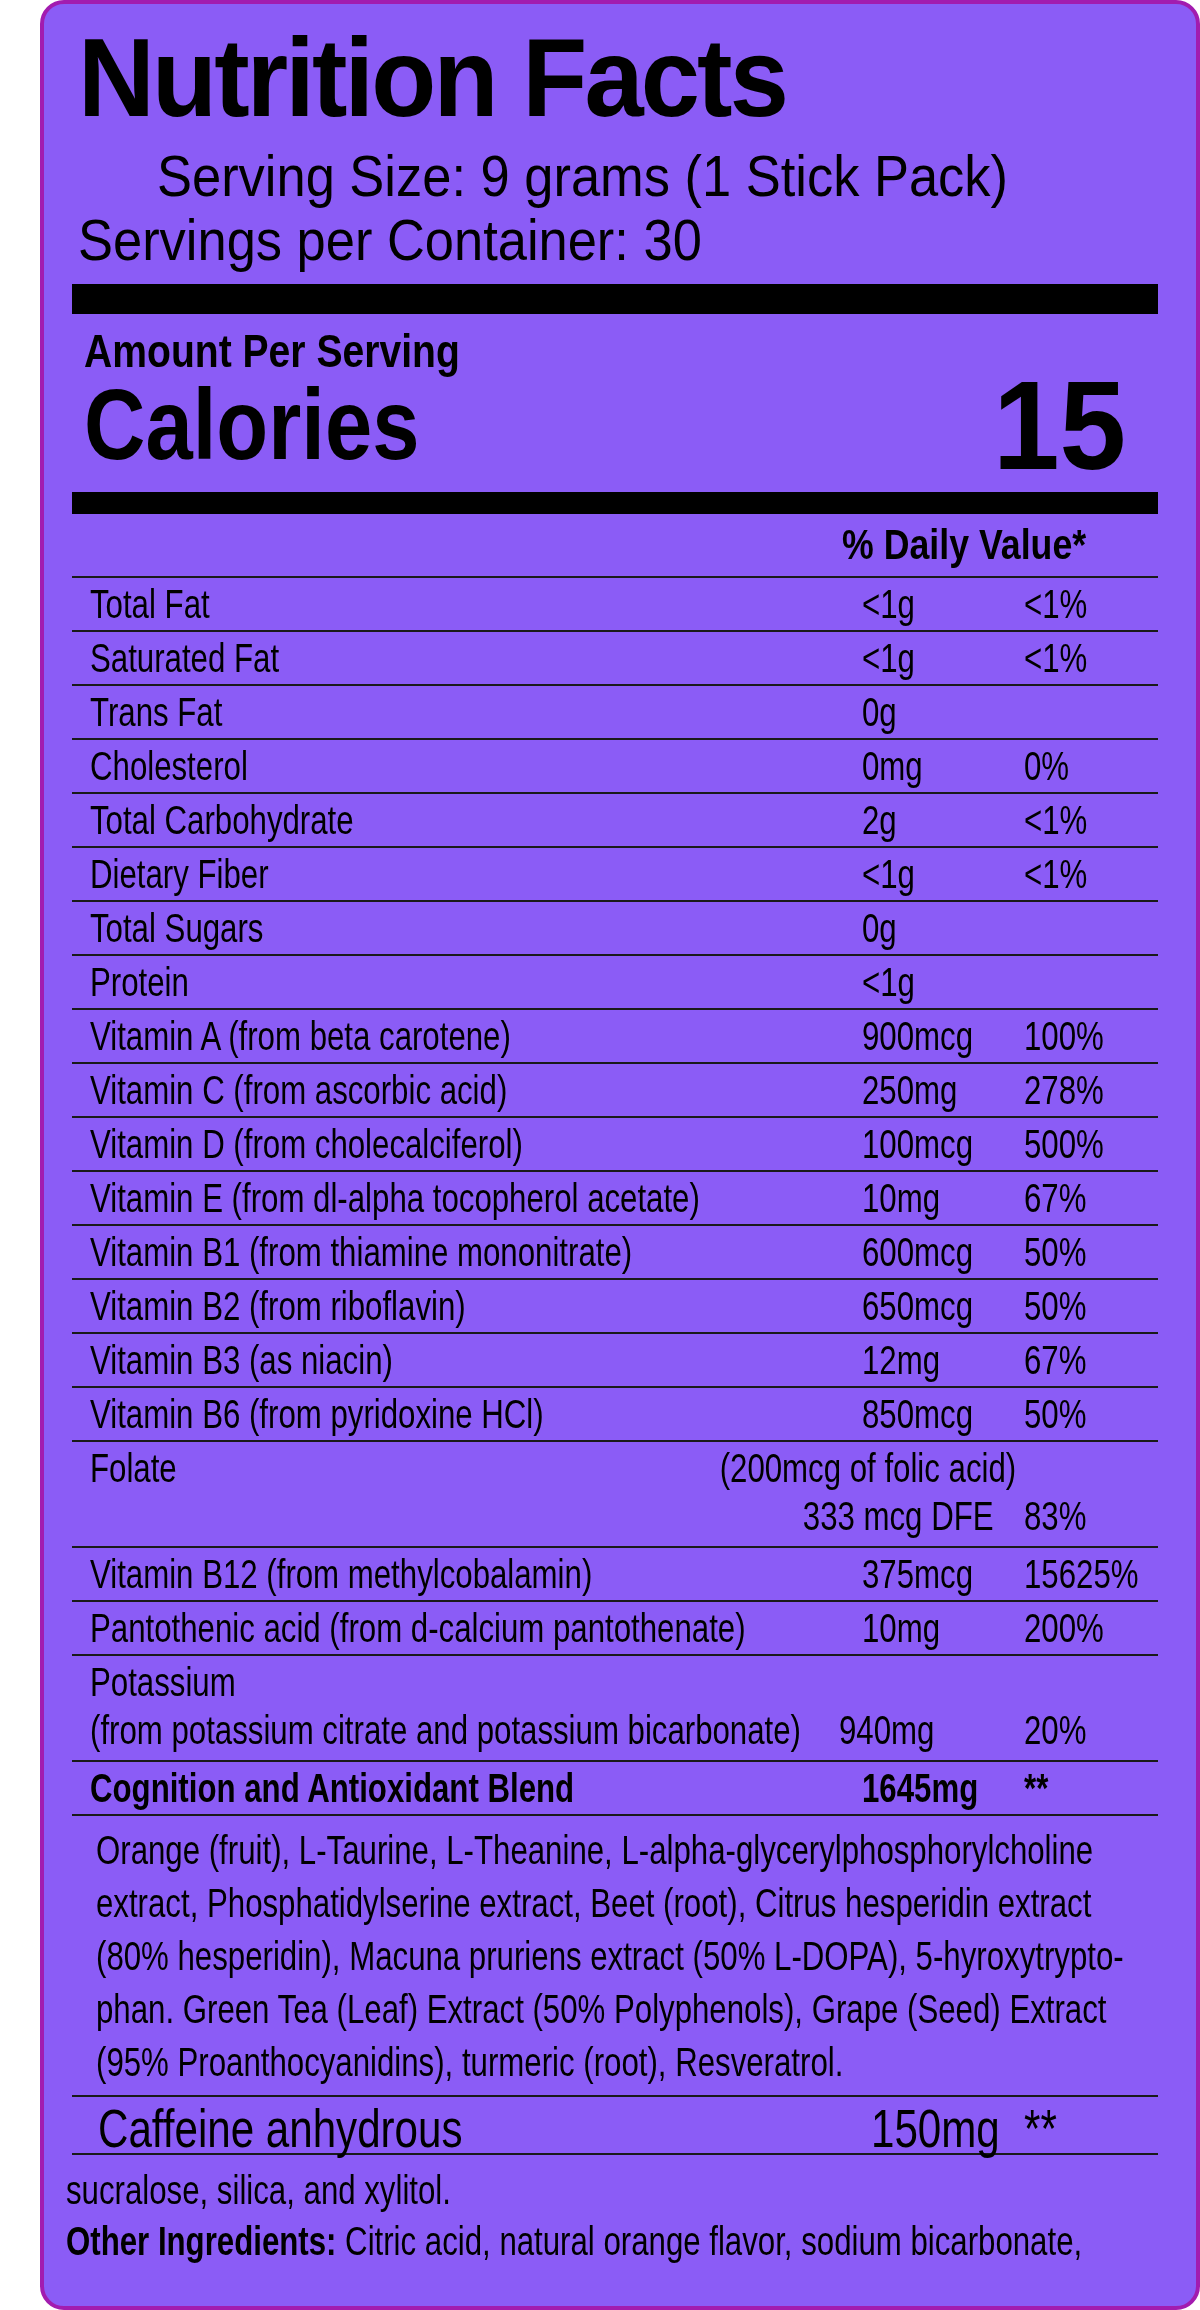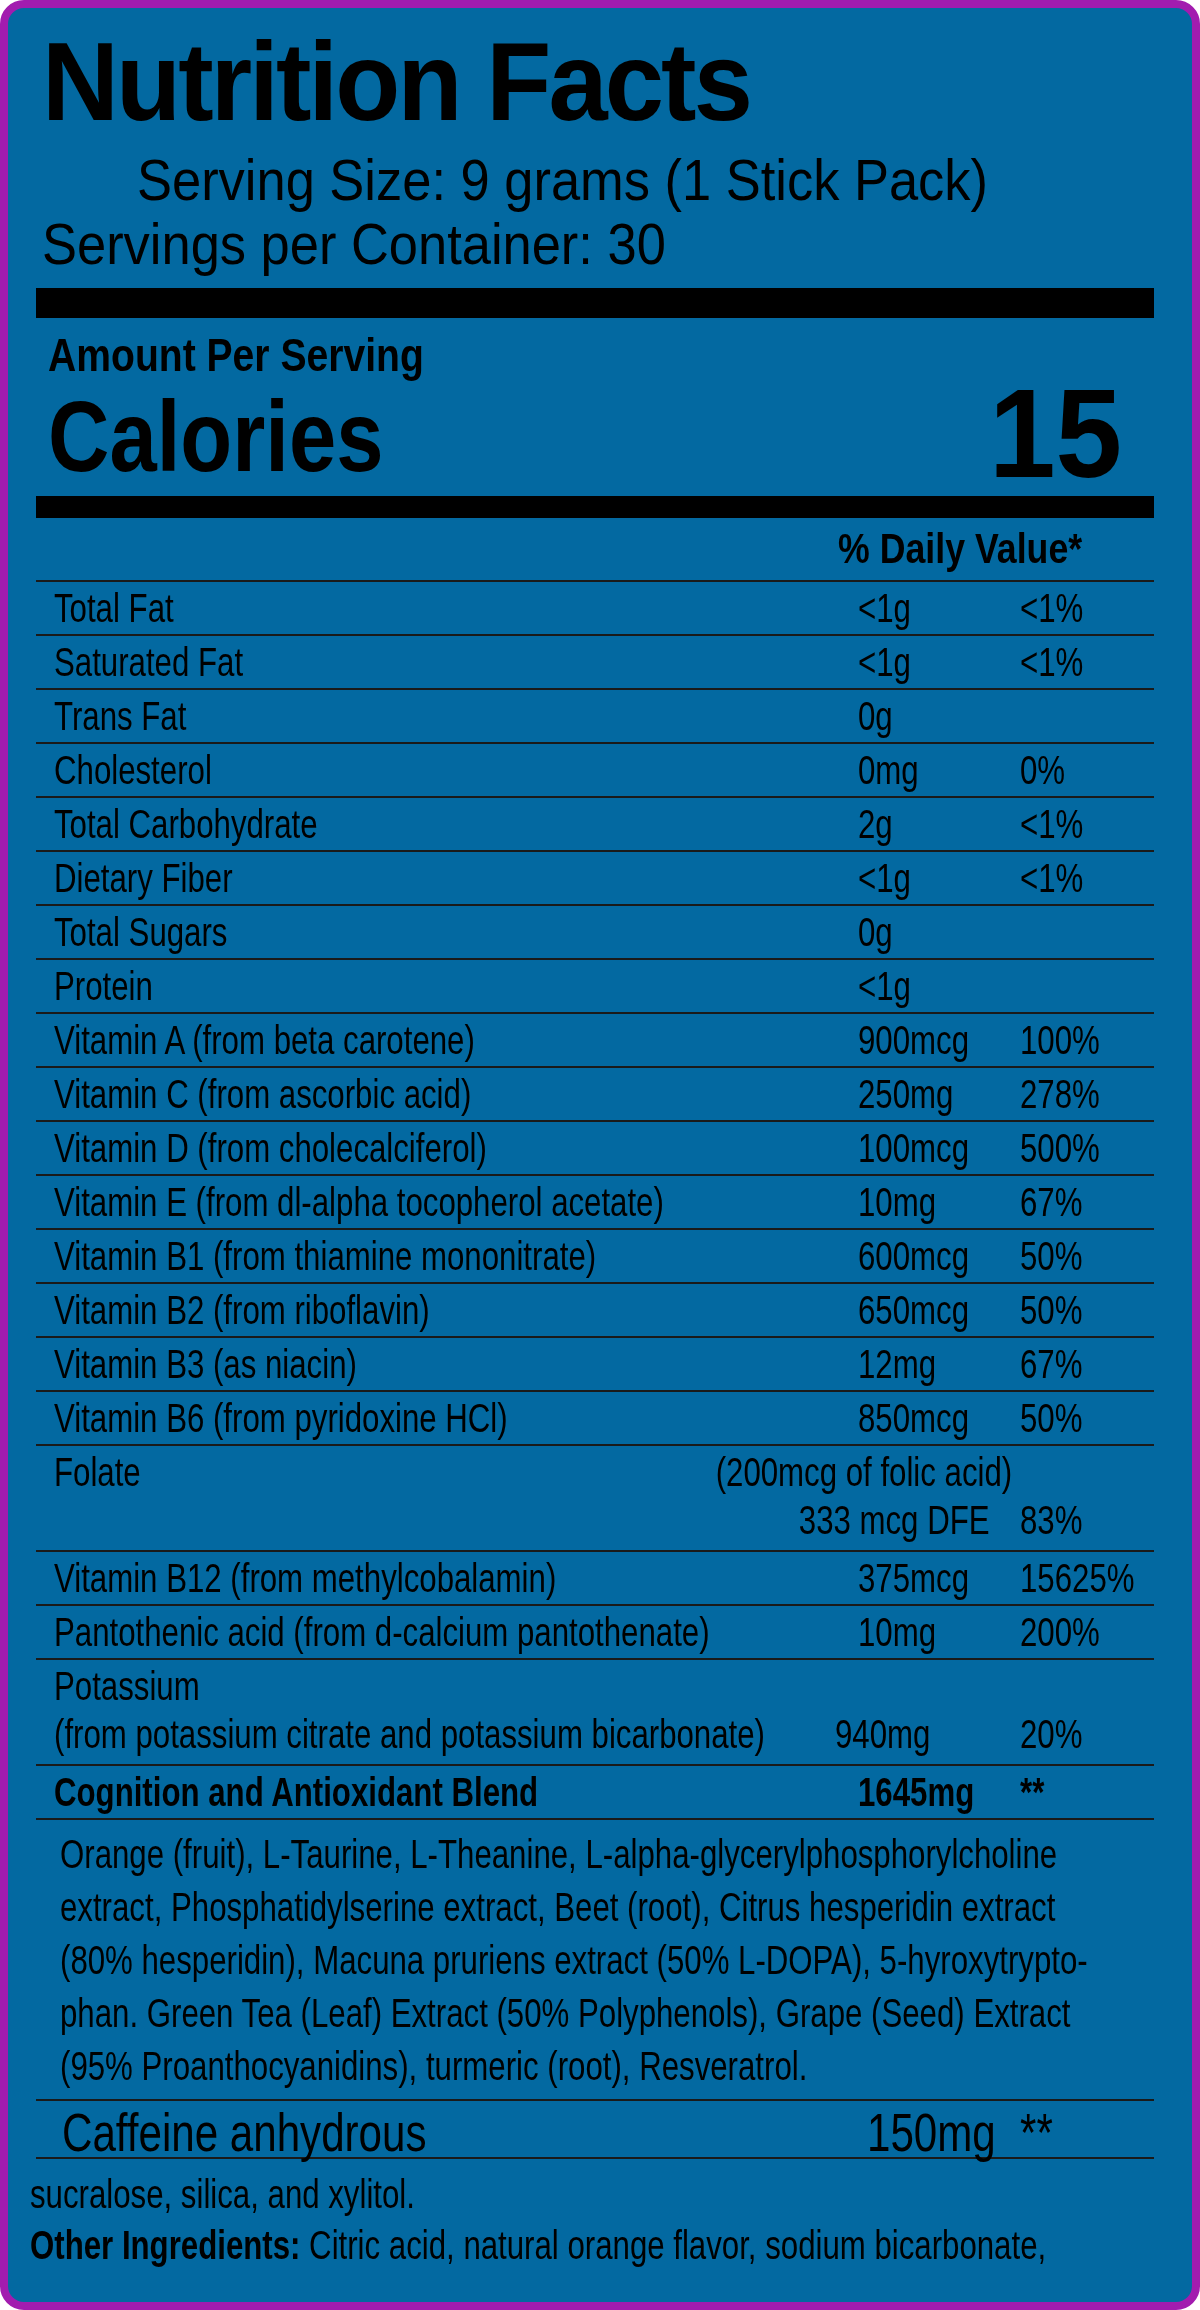--- a/index.html
+++ b/index.html
@@ -3,38 +3,38 @@
 <meta charset="utf-8">
 <style>
   html,body{margin:0;padding:0;background:#ffffff;}
   body{
     width:1200px;height:2310px;position:relative;
     font-family:"Liberation Sans",sans-serif;color:#000;
     -webkit-font-smoothing:antialiased;
   }
   .label{
     position:absolute;inset:0;box-sizing:border-box;
-    border:8px solid #a21caf;border-radius:24px;background:#0369a1;overflow:hidden;
+    border:4px solid #a21caf;border-radius:24px;background:#8b5cf6;overflow:hidden;margin-left:40px;
   }
   
   .cond{display:inline-block;white-space:nowrap;transform:scaleX(.78);transform-origin:0 50%;}
   .cond-r{display:inline-block;white-space:nowrap;transform:scaleX(.78);transform-origin:100% 50%;}
   .w85{transform:scaleX(.85);} .w92{transform:scaleX(.92);} .w95{transform:scaleX(.95);}
 
   
   .hd{padding:18px 36px 0 34px;}
   .title{font-size:112px;line-height:112px;font-weight:bold;letter-spacing:-3px;margin:0;}
   .serving{font-size:57px;line-height:64px;}
   .serving:first-of-type{margin-top:10px;text-align:center;}
 
   .bar{margin:12px 38px 0 28px;height:30px;background:#000;}
   .bar.mid{height:22px;margin-top:8px;}
 
   .aps{margin:12px 0 0 40px;font-size:46px;line-height:50px;font-weight:bold;}
-  .cal-row{display:flex;align-items:flex-end;justify-content:space-between;
+  .cal-row{display:flex;justify-content:space-between;
            height:104px;padding:0 70px 4px 40px;gap:24px;}
   .cal-label{font-size:100px;line-height:96px;font-weight:bold;}
   .cal-value{font-size:126px;line-height:100px;font-weight:bold;}
 
   .dvh{margin:0 38px 0 28px;text-align:right;padding:8px 72px 8px 0;
        font-size:42px;line-height:46px;font-weight:bold;border-bottom:2px solid #1a1a1a;}
 
   
   .tbl{margin:0 38px 0 28px;}
   .row{display:grid;grid-template-columns:1fr 153px 134px;align-items:center;

